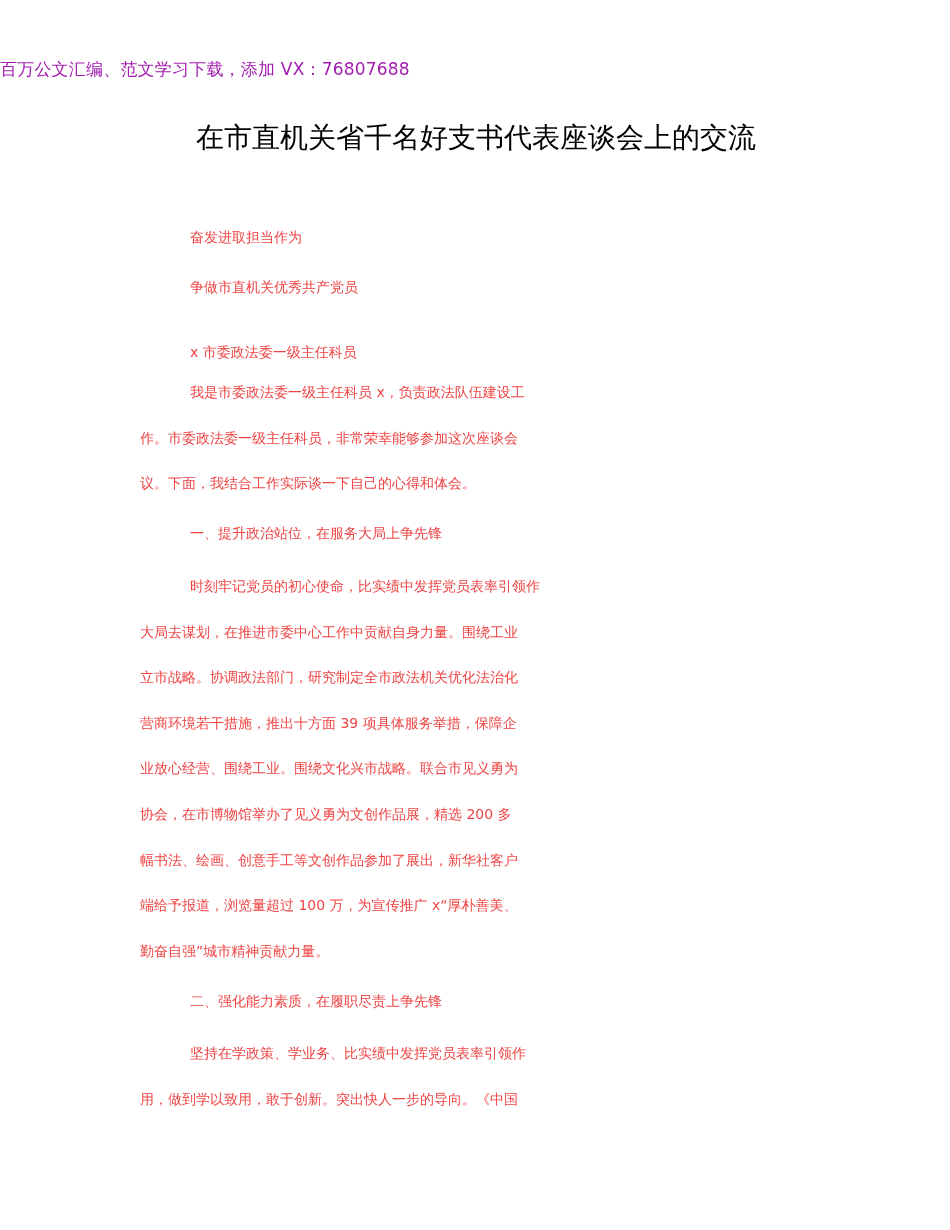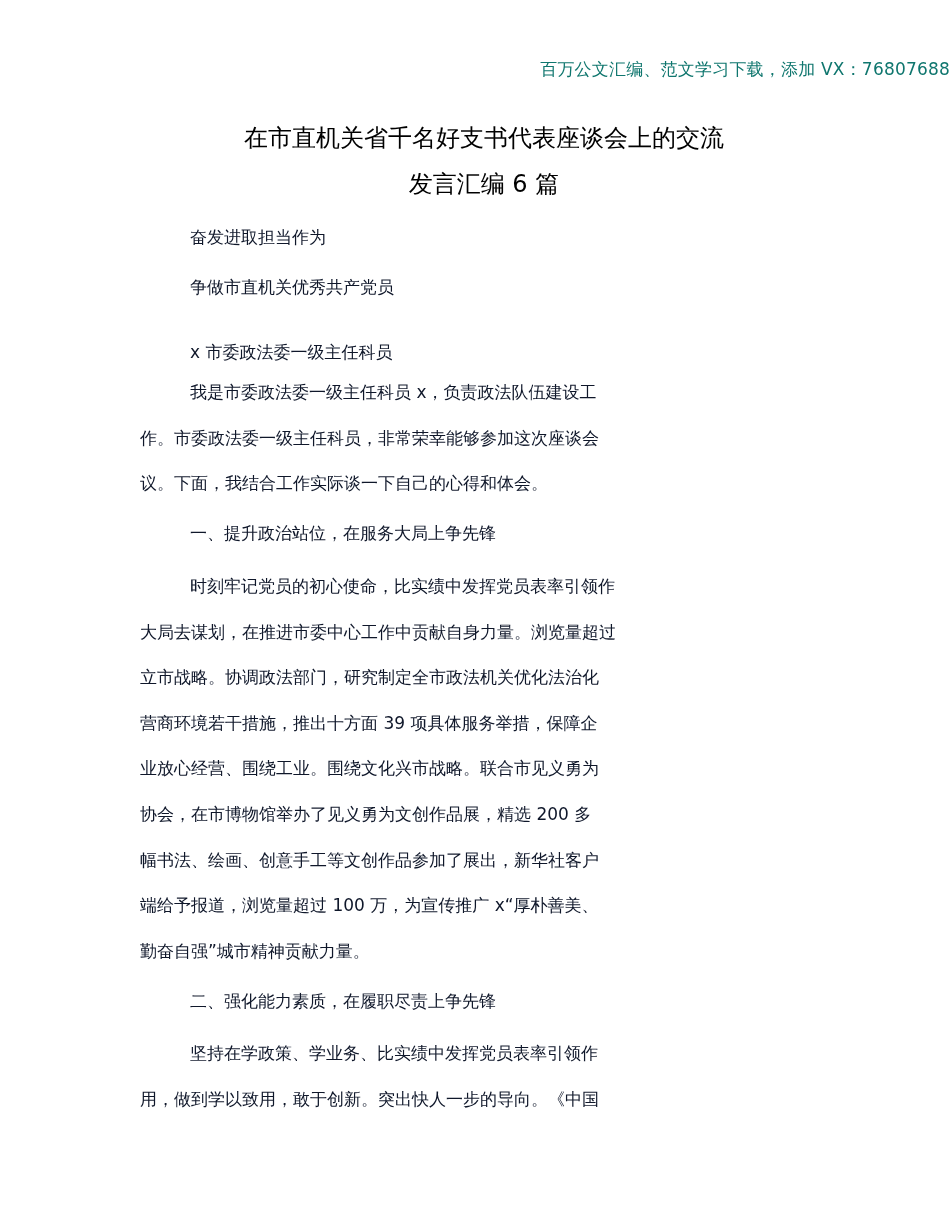--- a/index.html
+++ b/index.html
@@ -3,58 +3,57 @@
   <meta charset="utf-8">
   <style>
     html, body { margin: 0; padding: 0; background: #ffffff; }
     body {
       width: 950px; height: 1230px; position: relative; overflow: hidden;
       font-family: "DejaVu Sans", "Liberation Sans", sans-serif;
       color: #000000;
     }
     .header-note {
       position: absolute; top: 58px; left: 0; width: 950px;
-      text-align: right; font-size: 17px; color: #0f766e;
+      text-align: left; font-size: 17px; color: #a21caf;
       letter-spacing: 0.2px;
     }
     .doc-title {
-      position: absolute; top: 115px; left: 148px; width: 672px;
-      text-align: center; font-size: 24px; line-height: 46px;
+      position: absolute; top: 115px; left: 140px; width: 672px;
+      text-align: center; font-size: 28px; line-height: 46px;
       color: #000;
     }
     .line {
       position: absolute; left: 140px; width: 672px;
-      font-size: 17px; line-height: 30px; white-space: nowrap;
-      color: #0f172a;
+      font-size: 14px; line-height: 30px; white-space: nowrap;
+      color: #ef4444;
     }
     .indent { left: 190px; }
   </style>
 </head>
 <body>
 
 <div>
   <div class="header-note">百万公文汇编、范文学习下载，添加 VX：76807688</div>
 
   <div class="doc-title">
     <div>在市直机关省千名好支书代表座谈会上的交流</div>
-    <div>发言汇编 6 篇</div>
   </div>
 
   <div class="line indent" style="top:222px">奋发进取担当作为</div>
   <div class="line indent" style="top:272px">争做市直机关优秀共产党员</div>
   <div class="line indent" style="top:337px">x 市委政法委一级主任科员</div>
 
   <div class="line indent" style="top:377px">我是市委政法委一级主任科员 x，负责政法队伍建设工</div>
   <div class="line" style="top:423px">作。市委政法委一级主任科员，非常荣幸能够参加这次座谈会</div>
   <div class="line" style="top:468px">议。下面，我结合工作实际谈一下自己的心得和体会。</div>
 
   <div class="line indent" style="top:518px">一、提升政治站位，在服务大局上争先锋</div>
 
   <div class="line indent" style="top:571px">时刻牢记党员的初心使命，比实绩中发挥党员表率引领作</div>
-  <div class="line" style="top:617px">大局去谋划，在推进市委中心工作中贡献自身力量。浏览量超过</div>
+  <div class="line" style="top:617px">大局去谋划，在推进市委中心工作中贡献自身力量。围绕工业</div>
   <div class="line" style="top:662px">立市战略。协调政法部门，研究制定全市政法机关优化法治化</div>
   <div class="line" style="top:708px">营商环境若干措施，推出十方面 39 项具体服务举措，保障企</div>
   <div class="line" style="top:753px">业放心经营、围绕工业。围绕文化兴市战略。联合市见义勇为</div>
   <div class="line" style="top:799px">协会，在市博物馆举办了见义勇为文创作品展，精选 200 多</div>
   <div class="line" style="top:845px">幅书法、绘画、创意手工等文创作品参加了展出，新华社客户</div>
   <div class="line" style="top:890px">端给予报道，浏览量超过 100 万，为宣传推广 x“厚朴善美、</div>
   <div class="line" style="top:936px">勤奋自强”城市精神贡献力量。</div>
 
   <div class="line indent" style="top:986px">二、强化能力素质，在履职尽责上争先锋</div>
 

